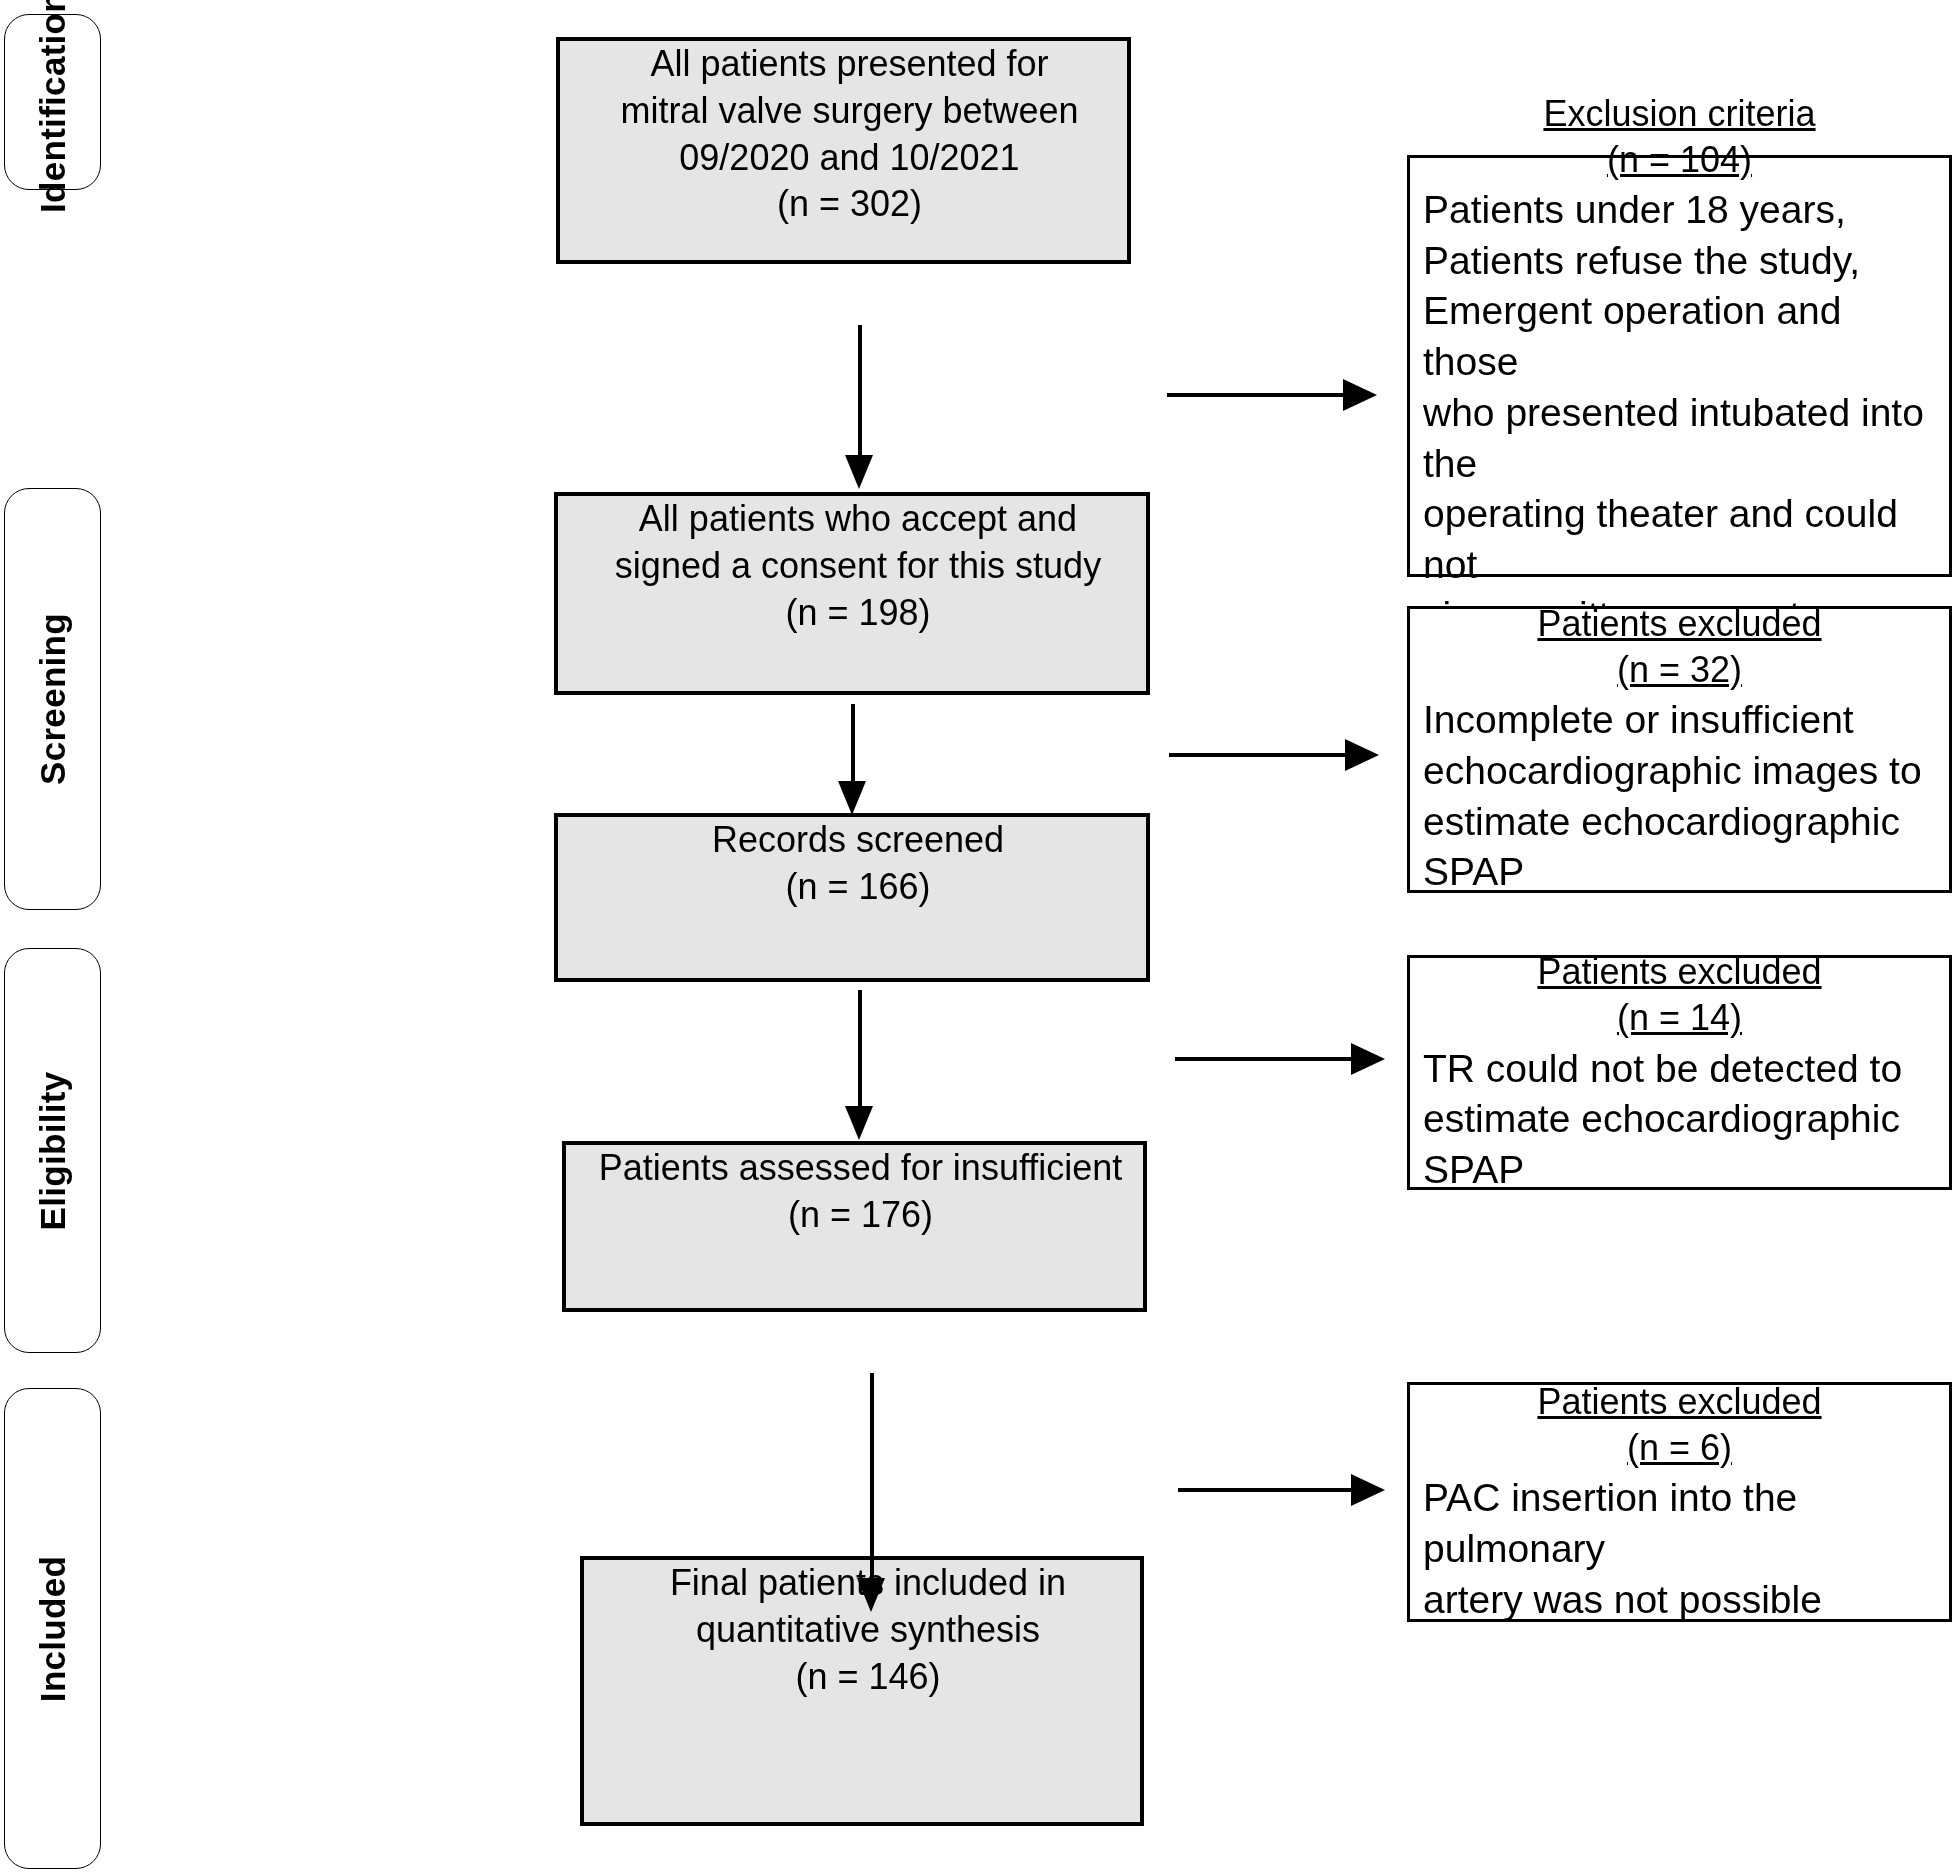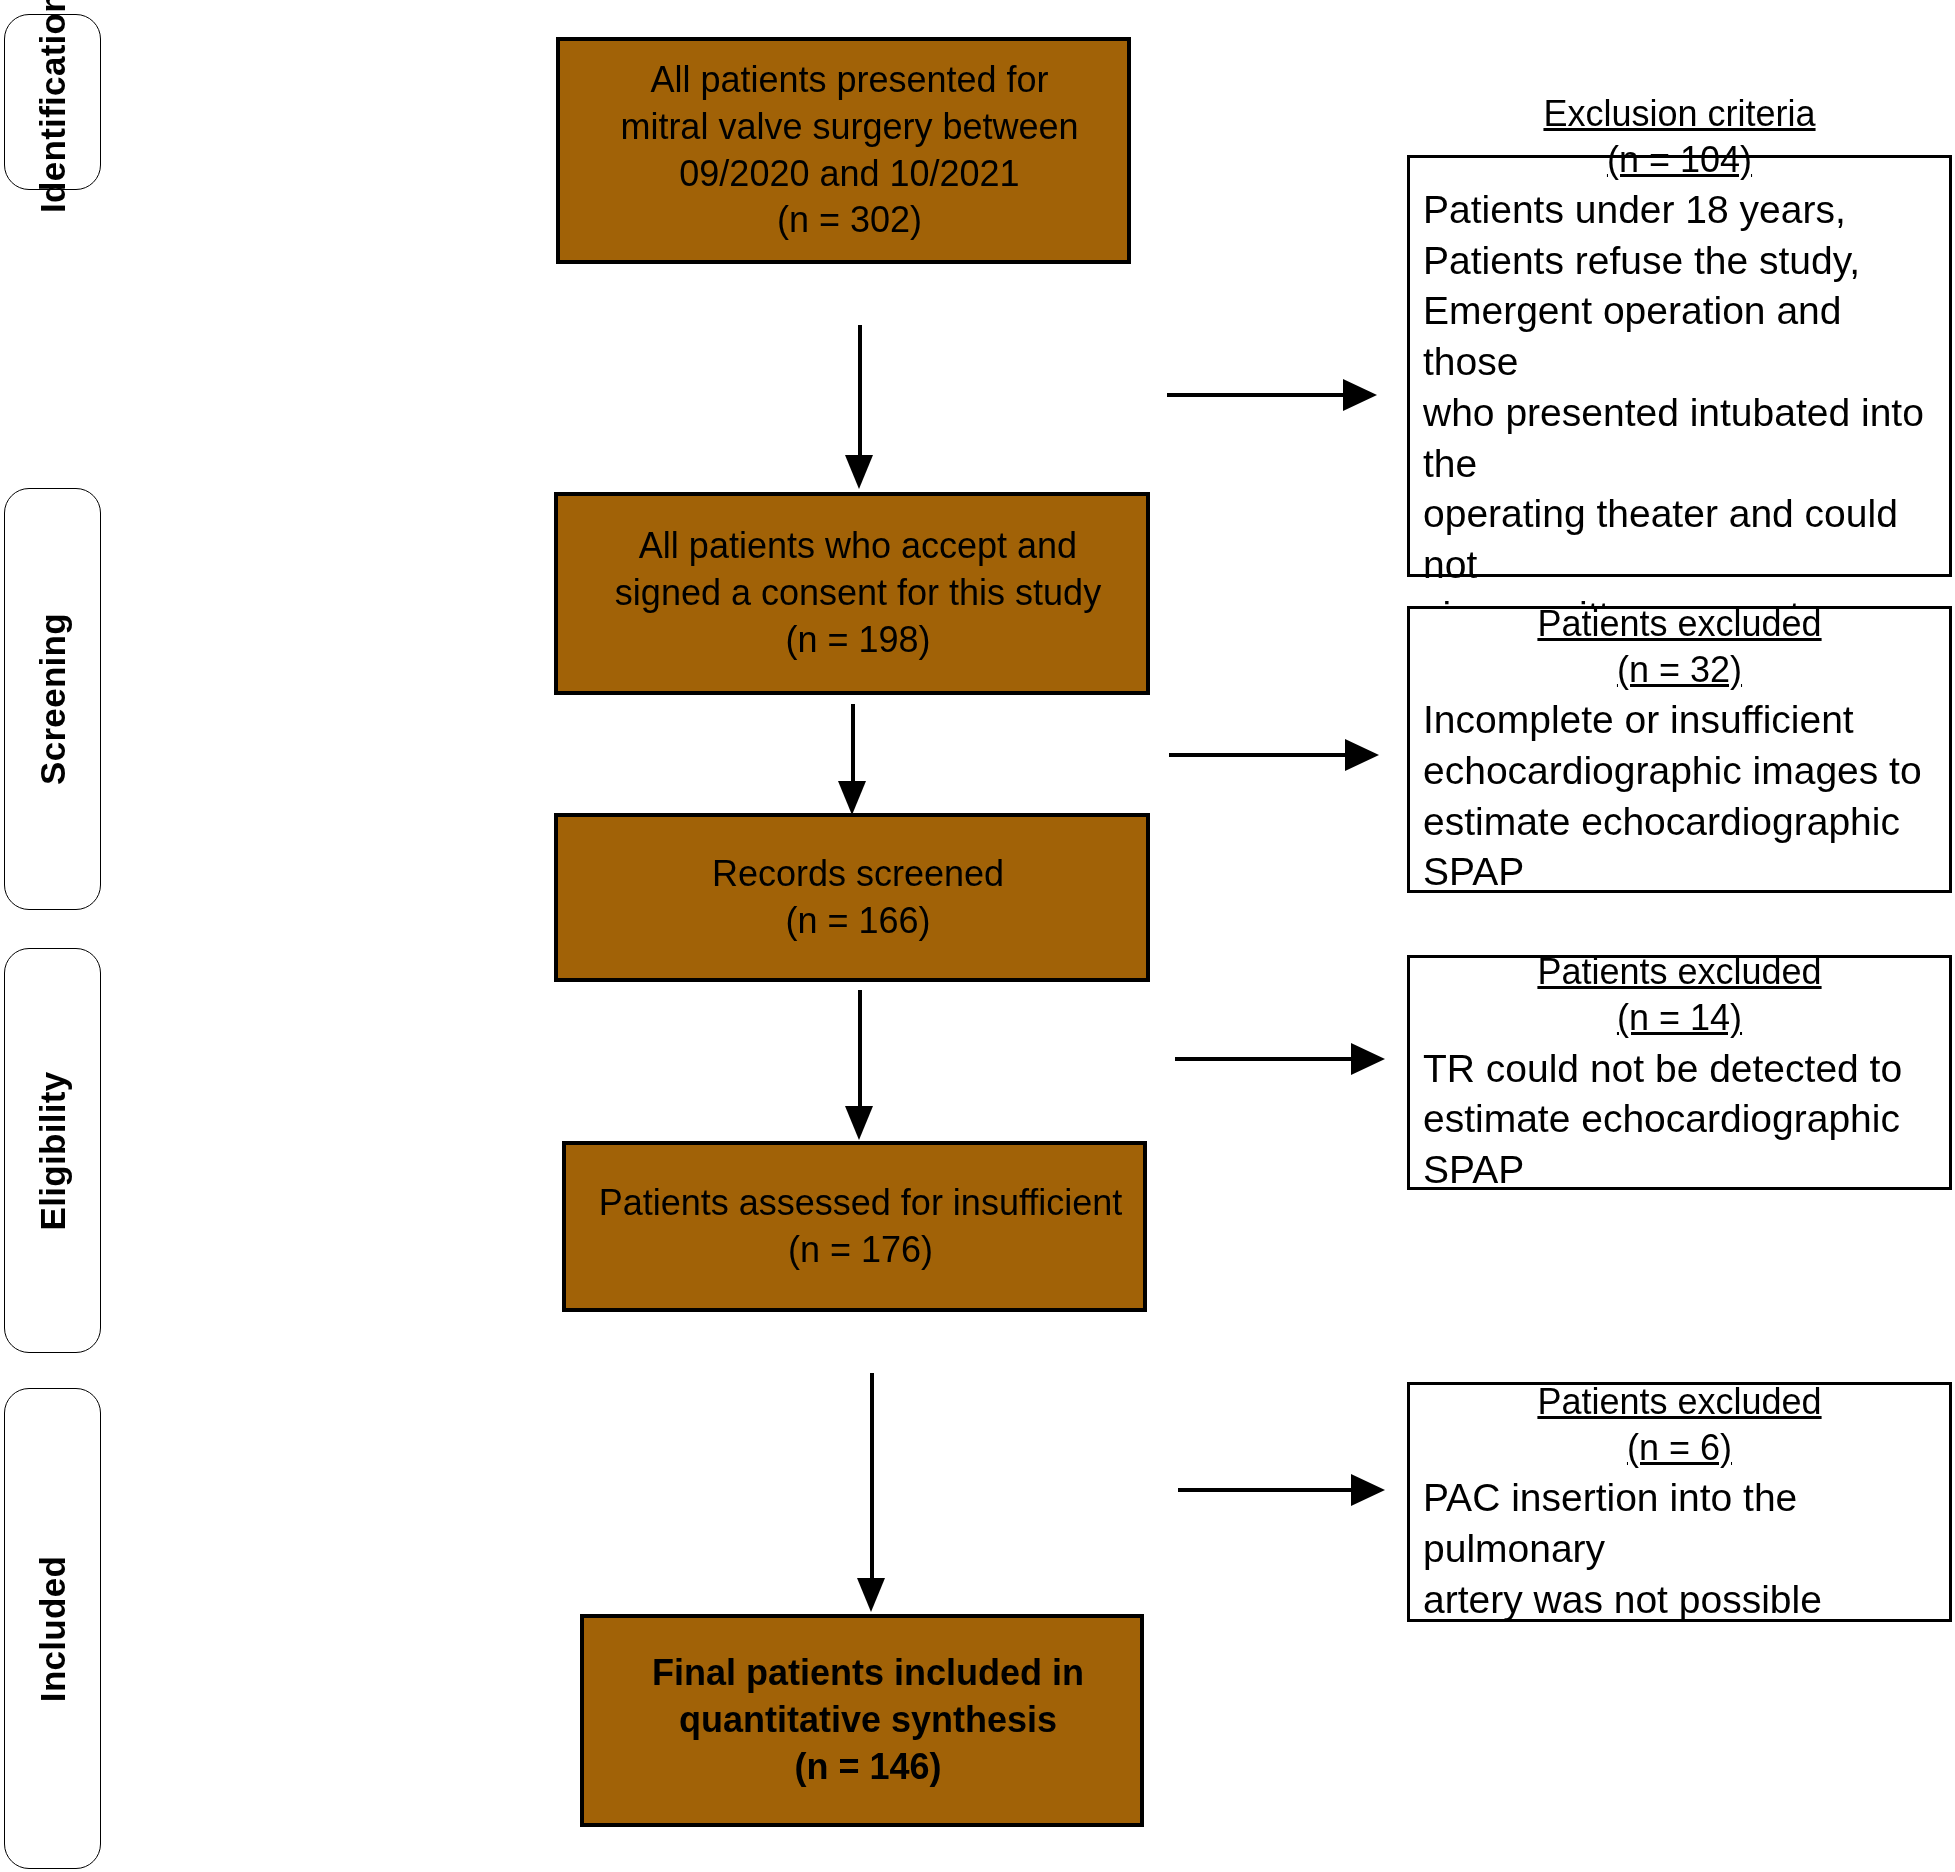--- a/index.html
+++ b/index.html
@@ -9,22 +9,22 @@
 
   
   .pill{position:absolute;border:1.6px solid #000;border-radius:25px;background:#fff;
         box-sizing:border-box;}
   .pill .plabel{position:absolute;left:50%;top:50%;
         transform:translate(-50%,-50%) rotate(-90deg);
         white-space:nowrap;font-weight:bold;font-size:35px;letter-spacing:0.3px;
         font-family:"Liberation Sans","DejaVu Sans",sans-serif;}
 
   
-  .fbox{position:absolute;border:4.4px solid #000;background:#a16207;box-sizing:border-box;
-        display:flex;flex-direction:column;align-items:center;justify-content:center;padding-left:12px;}
+  .fbox{position:absolute;border:4.4px solid #000;background:#e5e5e5;box-sizing:border-box;
+        display:flex;flex-direction:column;align-items:center;padding-left:12px;}
   .fbox .ftext{font-size:36px;line-height:1.30;text-align:center;padding:0 14px;}
 
   
   .xbox{position:absolute;border:3.8px solid #000;background:#fff;box-sizing:border-box;
         display:flex;flex-direction:column;justify-content:center;}
   .xbox .xhead{font-size:36px;line-height:1.28;text-align:center;padding:0 9.8px;text-decoration:underline;}
   .xbox .xbody{font-size:39px;line-height:1.30;text-align:left;padding:0 13px;margin-top:2.2px;}
 
   
   .varrow{position:absolute;width:0;}
@@ -85,21 +85,21 @@
     </div>
   </div>
 
   <div class="fbox" style="left:562px;top:1141px;width:585px;height:171px;">
     <div class="ftext">
       <span>Patients assessed for insufficient</span><br>
       <span>(n = 176)</span>
     </div>
   </div>
 
-  <div class="fbox" style="left:580px;top:1614px;width:564px;height:213px;font-weight:bold;">
+  <div class="fbox" style="left:580px;top:1556px;width:564px;height:270px;">
     <div class="ftext">
       <span>Final patients included in</span><br>
       <span>quantitative synthesis</span><br>
       <span>(n = 146)</span>
     </div>
   </div>
 
   <div class="xbox" style="left:1407px;top:155px;width:545px;height:422px;">
     <div class="xhead">
       <span>Exclusion criteria</span><br>

